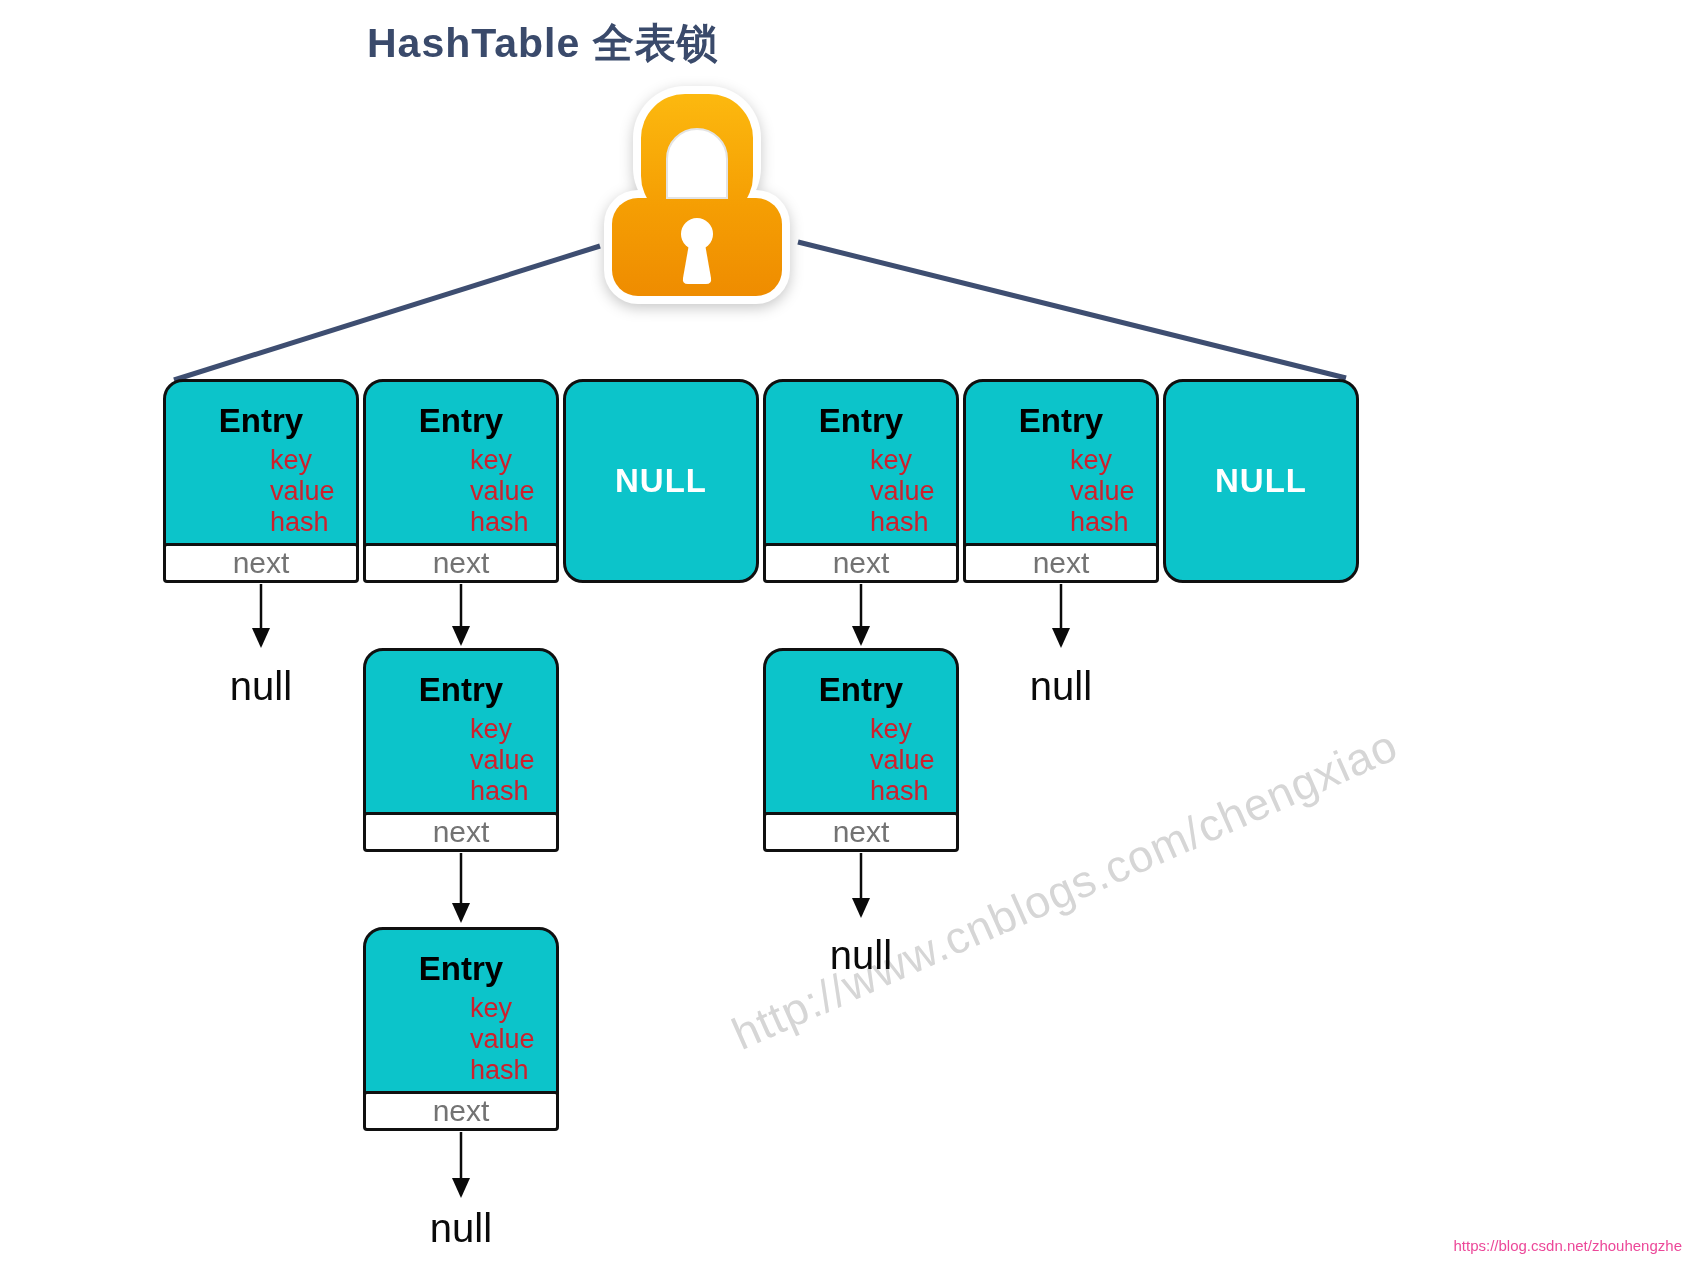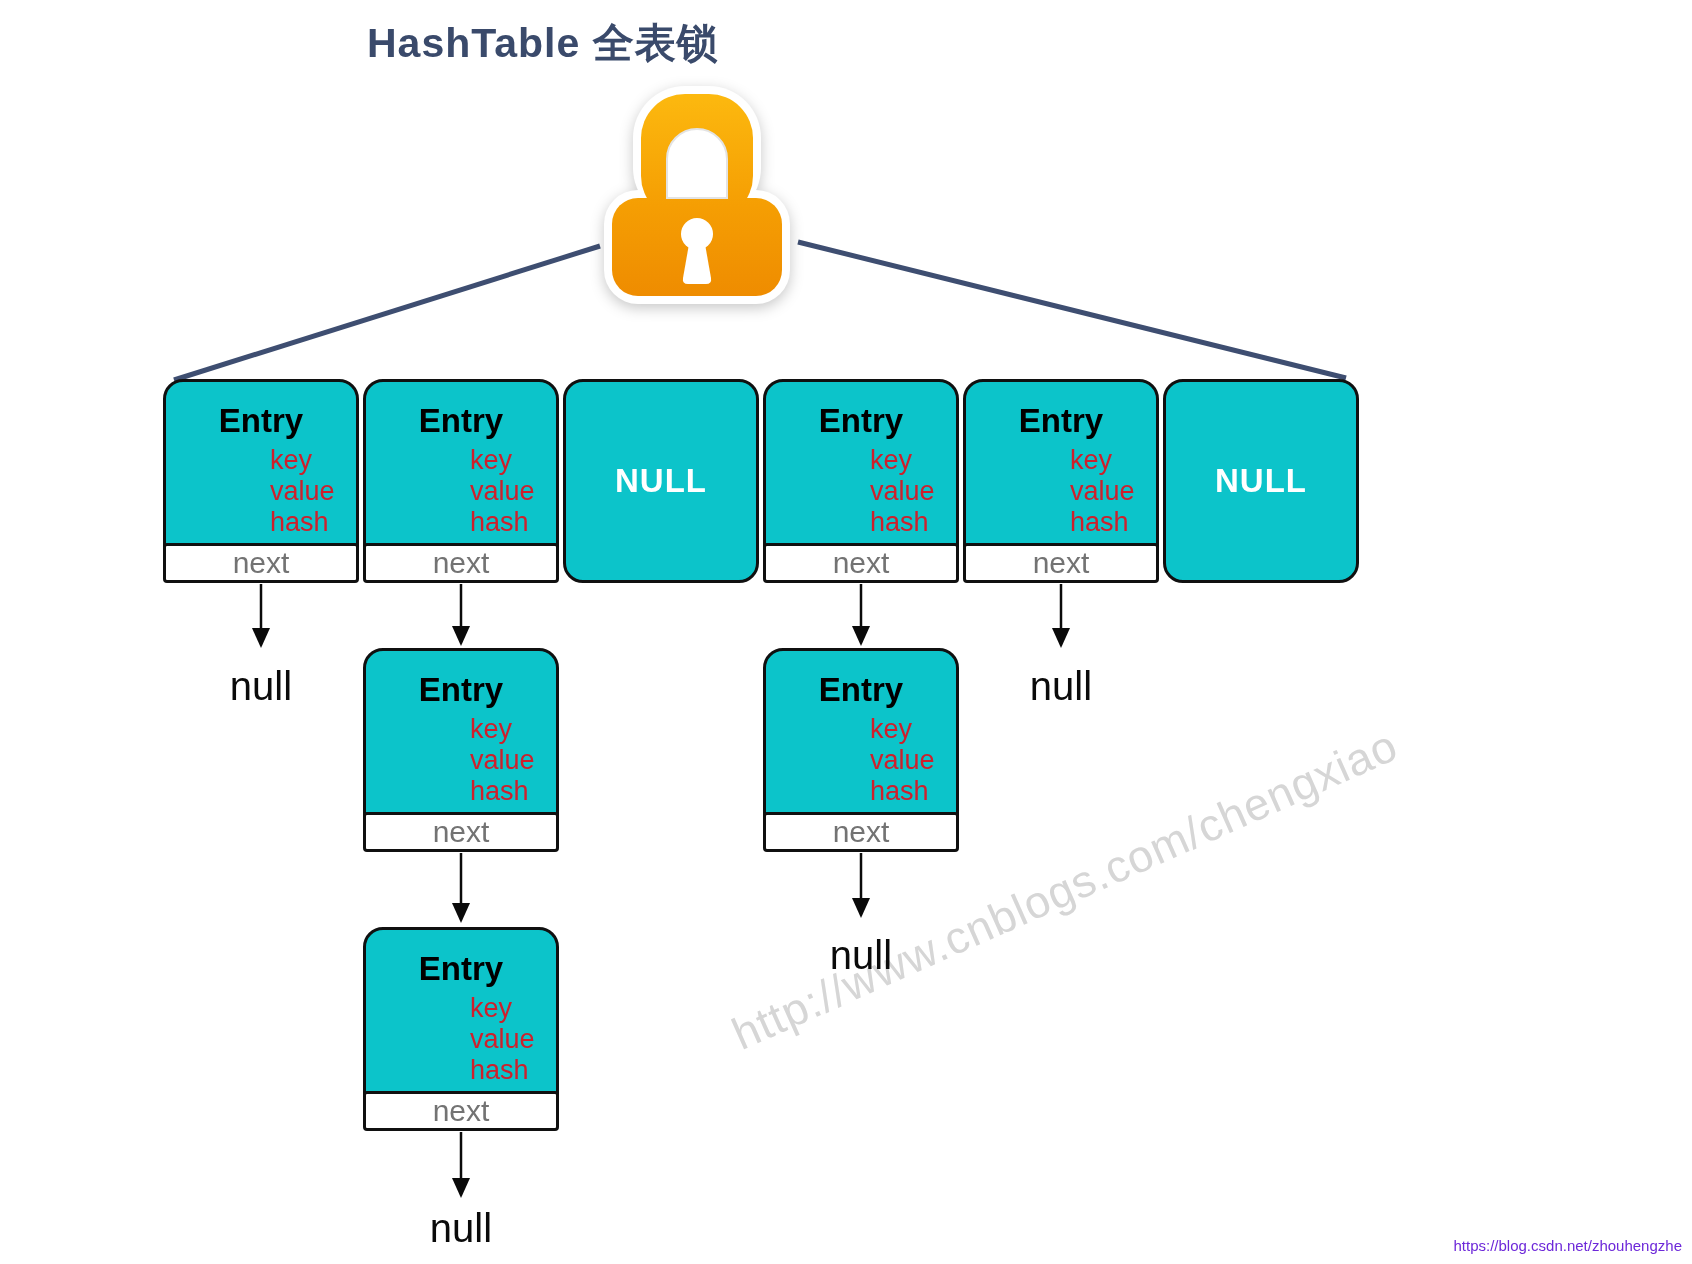--- a/index.html
+++ b/index.html
@@ -19,21 +19,21 @@
         display:flex;align-items:center;justify-content:center;
         font-size:30px;color:#737373;z-index:2;}
   .nullbox{position:absolute;width:196px;height:204px;background:#0CC4CA;
         border:3px solid #101010;border-radius:20px;box-sizing:border-box;z-index:2;
         display:flex;align-items:center;justify-content:center;
         color:#ffffff;font-weight:bold;font-size:33px;letter-spacing:1px;}
   .nulltext{position:absolute;width:140px;text-align:center;font-size:40px;color:#0a0a0a;z-index:2;}
   .wm-diagonal{position:absolute;left:1065px;top:890px;white-space:nowrap;z-index:0;
         transform:translate(-50%,-50%) rotate(-24deg);
         font-size:45px;color:#d6d6d6;letter-spacing:1px;}
-  .wm-corner{position:absolute;right:10px;bottom:10px;font-size:15px;color:#6d28d9;z-index:0;}
+  .wm-corner{position:absolute;right:10px;bottom:10px;font-size:15px;color:#ec4899;z-index:0;}
 </style>
 </head>
 <body>
 
 <div class="canvas">
 
   <div class="title">HashTable 全表锁</div>
 
   <svg class="connectors" width="1692" height="1264" viewBox="0 0 1692 1264">
     <defs>

